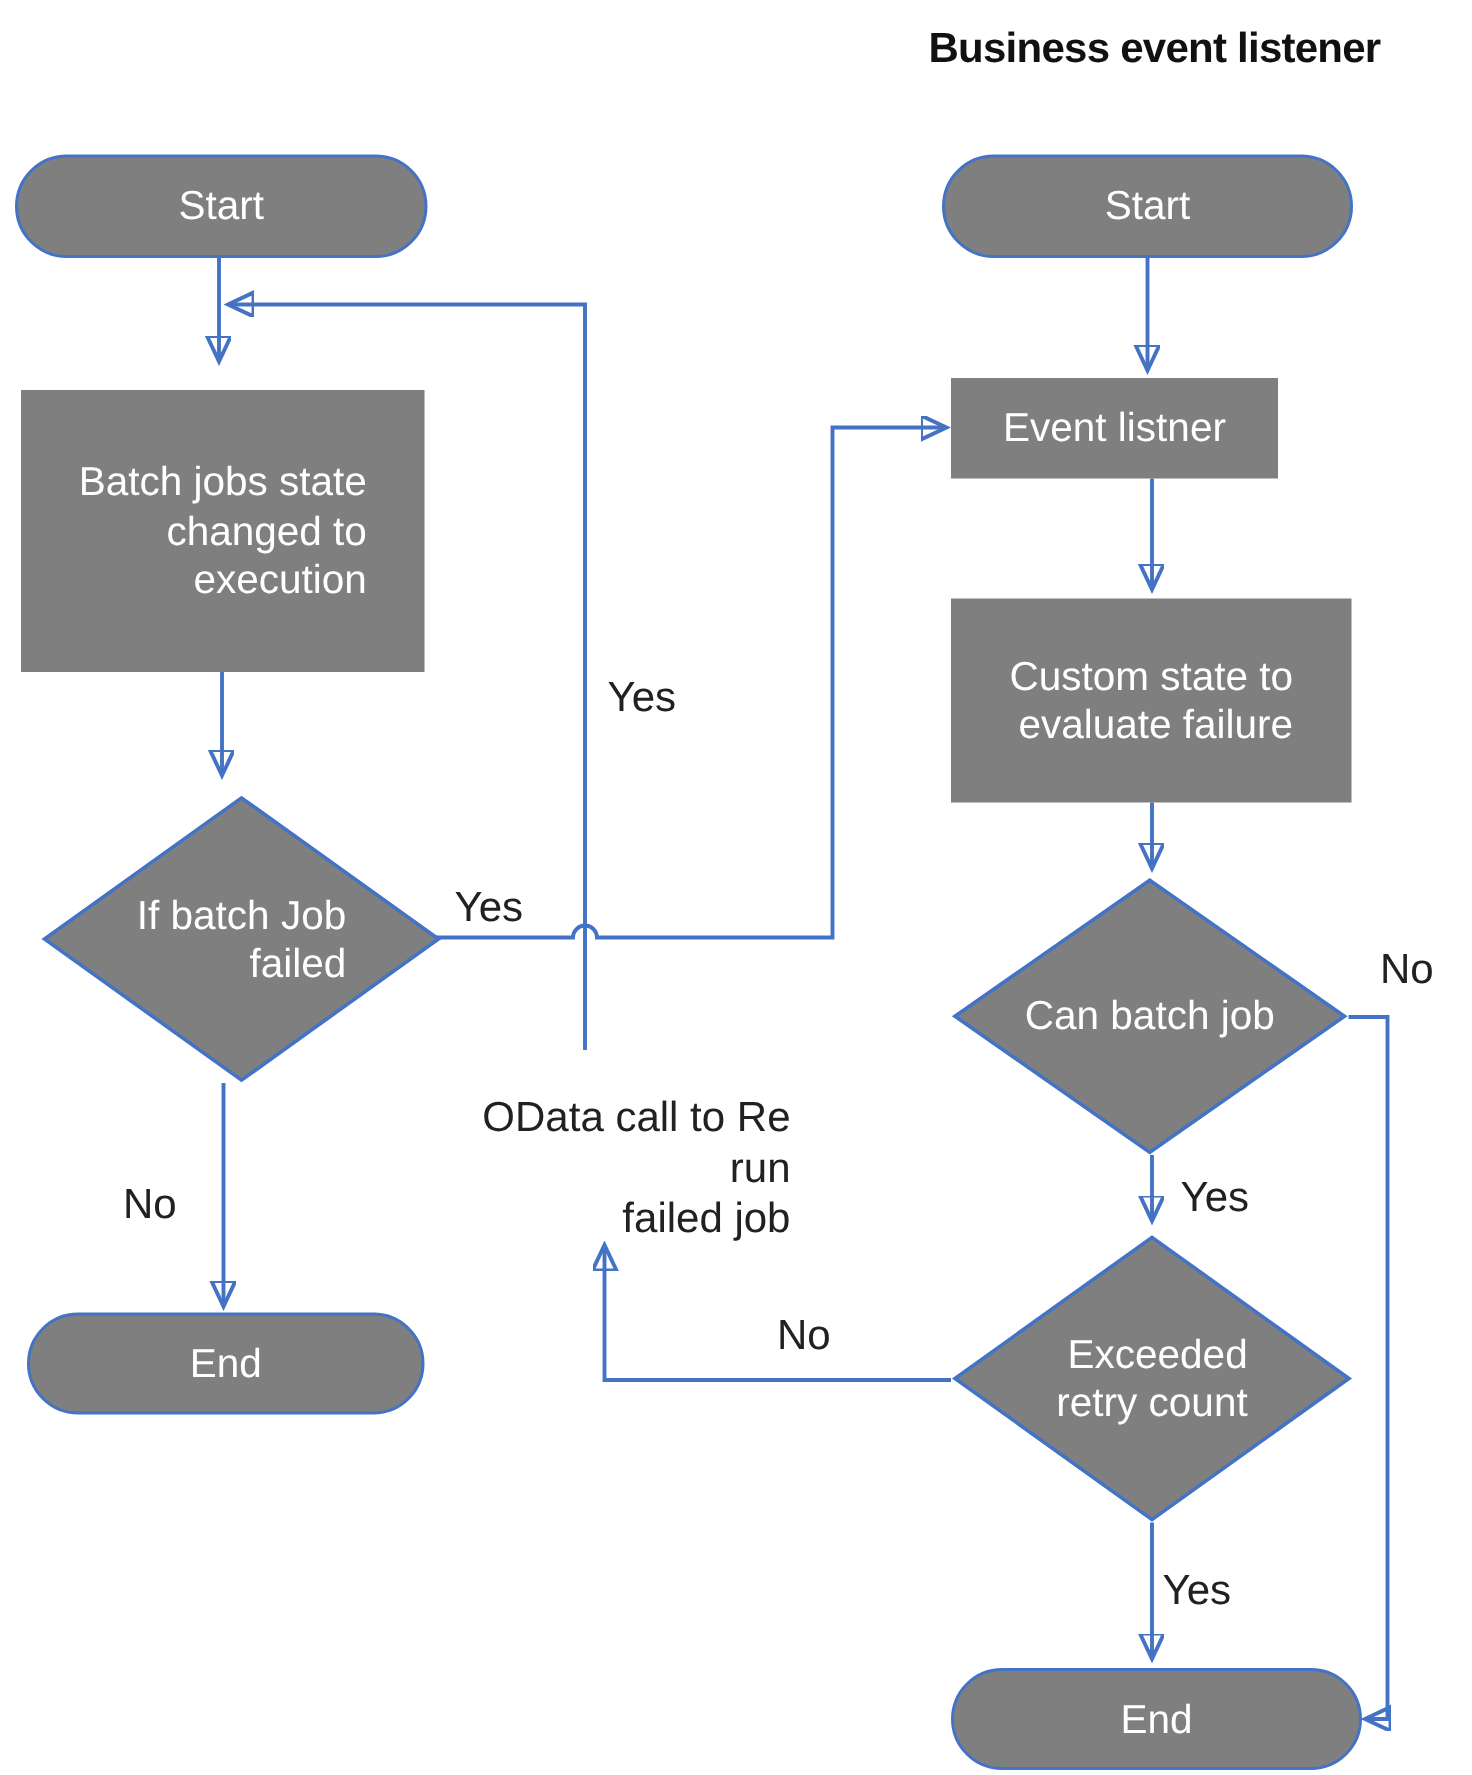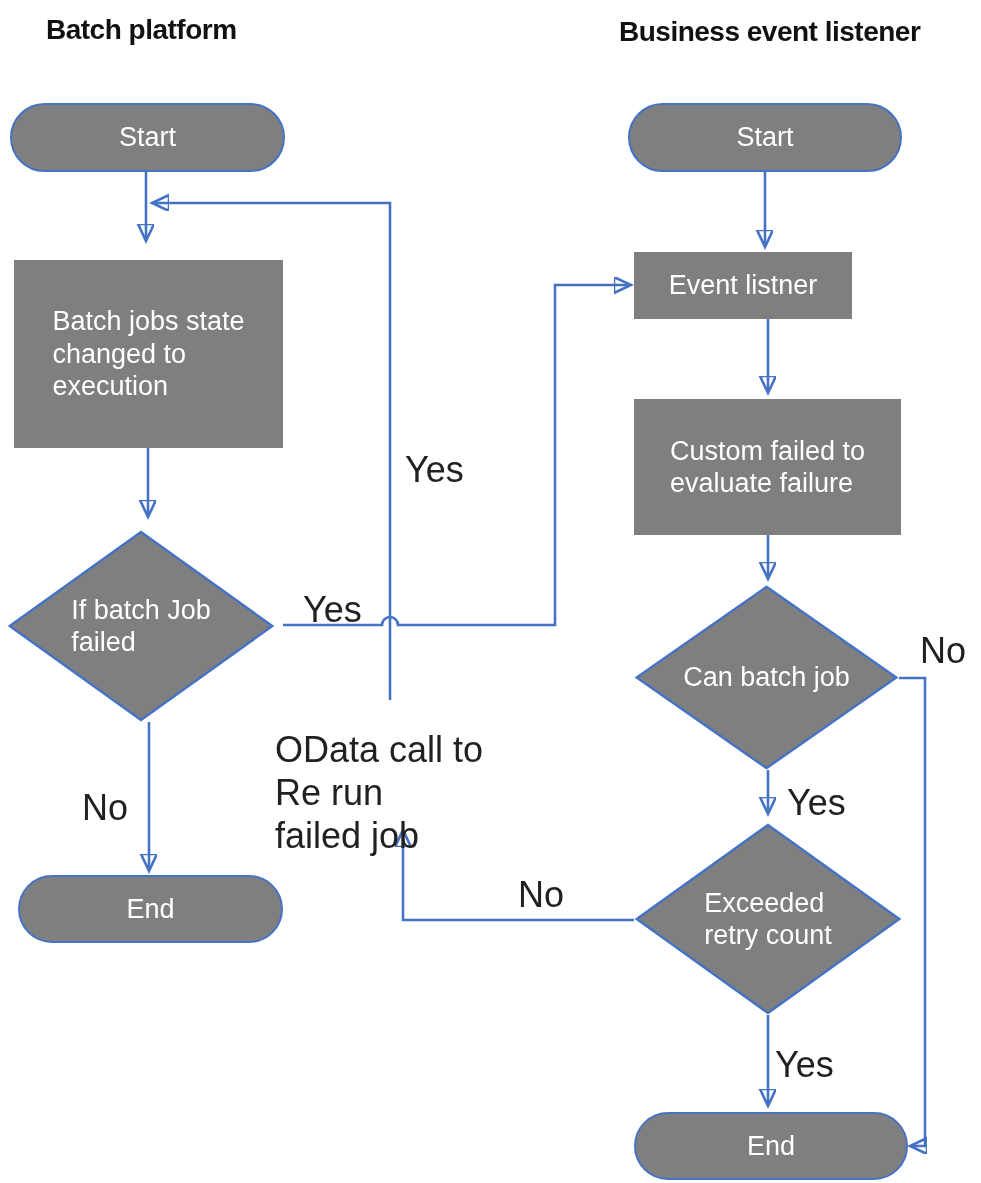--- a/index.html
+++ b/index.html
@@ -19,21 +19,21 @@
     overflow:hidden;
   }
   .lane-title{
     position:absolute;
     font-size:28px;font-weight:bold;color:#111;
     white-space:nowrap;letter-spacing:-0.5px;
   }
   .node{
     position:absolute;
     display:flex;align-items:center;justify-content:center;
-    text-align:left;
+    text-align:right;
     color:var(--node-text);
     font-size:27px;line-height:1.2;
     box-sizing:border-box;
   }
   .node span{white-space:pre-line;}
   .terminator{
     background:var(--node-fill);
     border:2.5px solid var(--node-border);
     border-radius:36px;
   }
@@ -46,40 +46,39 @@
   }
   .decision polygon{
     fill:var(--node-fill);
     stroke:var(--node-border);
     stroke-width:2.4;
     vector-effect:non-scaling-stroke;
   }
   .decision span{position:relative;z-index:1;}
   .edge-label{
     position:absolute;
-    font-size:36px;color:var(--label-text);
+    font-size:28px;color:var(--label-text);
     line-height:1.2;white-space:pre-line;
   }
   svg.connectors{
     position:absolute;left:0;top:0;
     color:var(--connector);
     pointer-events:none;
   }
   svg.connectors path{
     stroke:currentColor;
     stroke-width:2.6;
     fill:none;
   }
 </style>
 </head>
 <body>
 
 <div id="canvas">
 
-  <div class="lane-title" style="left:46px;top:14px">Batch platform</div>
   <div class="lane-title" style="left:619px;top:16px">Business event listener</div>
 
   <svg class="connectors" width="981" height="1183" viewBox="0 0 981 1183">
     <defs>
       <marker id="arrow" markerUnits="userSpaceOnUse" markerWidth="20" markerHeight="18" refX="16" refY="8" orient="auto">
         <path d="M0,0 L17,8 L0,16 Z" fill="currentColor" stroke="none"></path>
       </marker>
     </defs>
     <path d="M146 172 L146 240" marker-end="url(#arrow)"></path>
     <path d="M148 448 L148 516" marker-end="url(#arrow)"></path>
@@ -98,42 +97,42 @@
   <div class="node terminator" style="left:10px;top:103px;width:275px;height:69px">
     <span>Start</span>
   </div>
 
   <div class="node process" style="left:14px;top:260px;width:269px;height:188px">
     <span>Batch jobs state
 changed to
 execution</span>
   </div>
 
-  <div class="node decision" style="left:7px;top:530px;width:268px;height:192px">
+  <div class="node decision" style="left:27px;top:530px;width:268px;height:192px">
     <svg class="dshape" viewBox="0 0 100 100" preserveAspectRatio="none">
       <polygon points="50,1 99,50 50,99 1,50"></polygon>
     </svg>
     <span>If batch Job
 failed</span>
   </div>
 
   <div class="node terminator" style="left:18px;top:875px;width:265px;height:68px">
     <span>End</span>
   </div>
 
   <div class="node terminator" style="left:628px;top:103px;width:274px;height:69px">
     <span>Start</span>
   </div>
 
   <div class="node process" style="left:634px;top:252px;width:218px;height:67px">
     <span>Event listner</span>
   </div>
 
   <div class="node process" style="left:634px;top:399px;width:267px;height:136px">
-    <span>Custom failed to
+    <span>Custom state to
 evaluate failure</span>
   </div>
 
   <div class="node decision" style="left:634px;top:585px;width:265px;height:185px">
     <svg class="dshape" viewBox="0 0 100 100" preserveAspectRatio="none">
       <polygon points="50,1 99,50 50,99 1,50"></polygon>
     </svg>
     <span>Can batch job</span>
   </div>
 
@@ -145,20 +144,20 @@
 retry count</span>
   </div>
 
   <div class="node terminator" style="left:634px;top:1112px;width:274px;height:68px">
     <span>End</span>
   </div>
 
   <div class="edge-label" style="left:303px;top:588px">Yes</div>
   <div class="edge-label" style="left:82px;top:786px">No</div>
   <div class="edge-label" style="left:405px;top:448px">Yes</div>
-  <div class="edge-label" style="left:275px;top:728px;width:252px;text-align:left">OData call to Re run
+  <div class="edge-label" style="left:275px;top:728px;width:252px;text-align:right">OData call to Re run
 failed job</div>
   <div class="edge-label" style="left:787px;top:781px">Yes</div>
   <div class="edge-label" style="left:920px;top:629px">No</div>
   <div class="edge-label" style="left:518px;top:873px">No</div>
   <div class="edge-label" style="left:775px;top:1043px">Yes</div>
 
 </div>
 
 </body></html>

